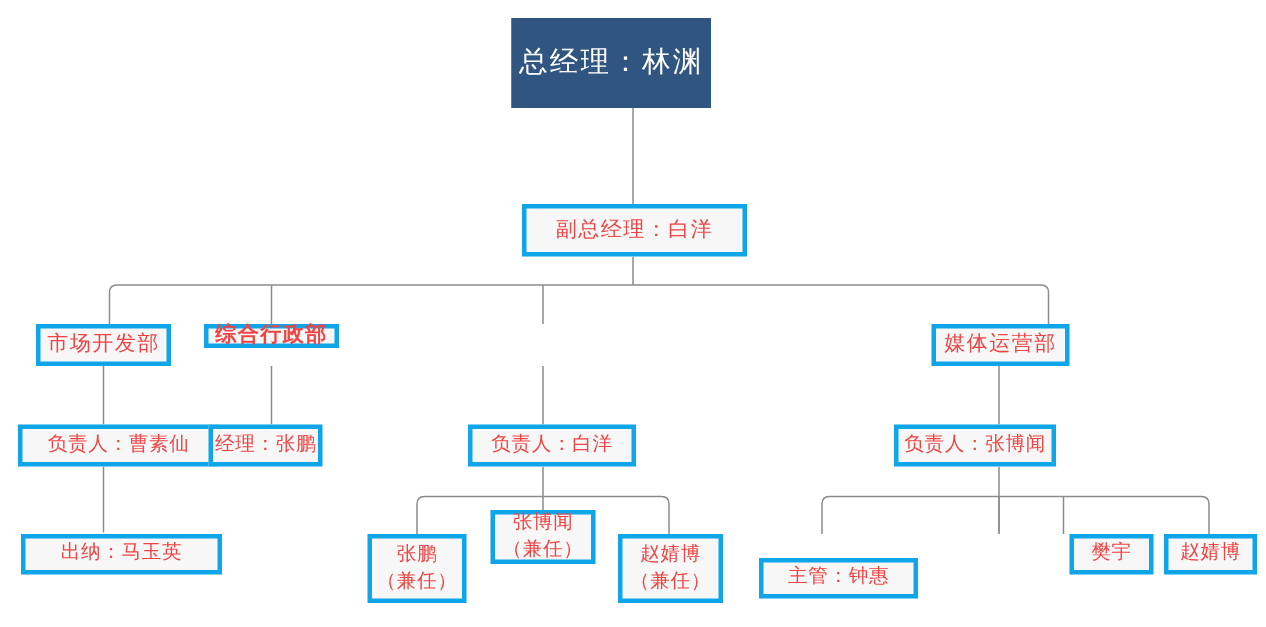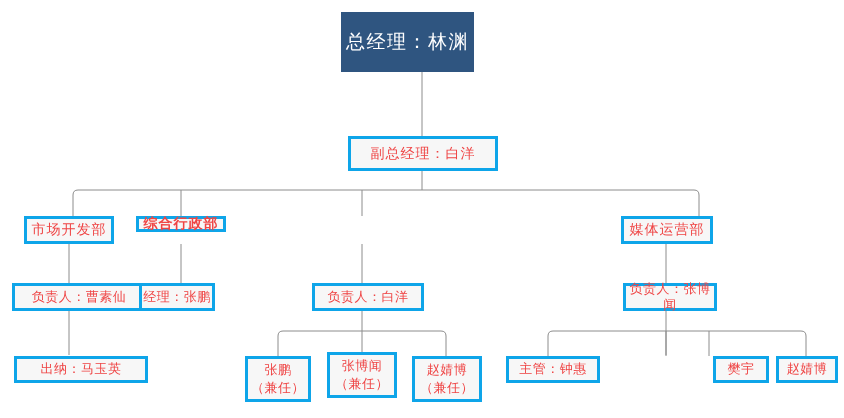--- a/index.html
+++ b/index.html
@@ -100,33 +100,33 @@
 
 
   <div class="node level2" style="left:621px; top:216px; width:92px; height:28px;">媒体运营部</div>
 
   <div class="node" style="left:12px; top:283px; width:134px; height:28px;">负责人：曹素仙</div>
 
   <div class="node" style="left:139px; top:283px; width:76px; height:28px;">经理：张鹏</div>
 
   <div class="node" style="left:312px; top:283px; width:112px; height:28px;">负责人：白洋</div>
 
-  <div class="node" style="left:623px; top:283px; width:94px; height:28px;">负责人：张博闻</div>
+  <div class="node" style="left:596px; top:283px; width:108px; height:28px;">负责人：张博闻</div>
 
   <div class="node" style="left:14px; top:356px; width:134px; height:27px;">出纳：马玉英</div>
 
   <div class="node two-line" style="left:245px; top:356px; width:66px; height:46px;">张鹏
 （兼任）</div>
 
-  <div class="node two-line" style="left:327px; top:352px; width:70px; height:46px;">张博闻
+  <div class="node two-line" style="left:327px; top:340px; width:70px; height:36px;">张博闻
 （兼任）</div>
 
   <div class="node two-line" style="left:412px; top:356px; width:70px; height:46px;">赵婧博
 （兼任）</div>
 
-  <div class="node" style="left:506px; top:356px; width:94px; height:27px;">主管：钟惠</div>
+  <div class="node" style="left:506px; top:372px; width:106px; height:27px;">主管：钟惠</div>
 
 
   <div class="node" style="left:713px; top:356px; width:56px; height:27px;">樊宇</div>
 
   <div class="node" style="left:776px; top:356px; width:62px; height:27px;">赵婧博</div>
 
 </div>
 
 </body></html>

